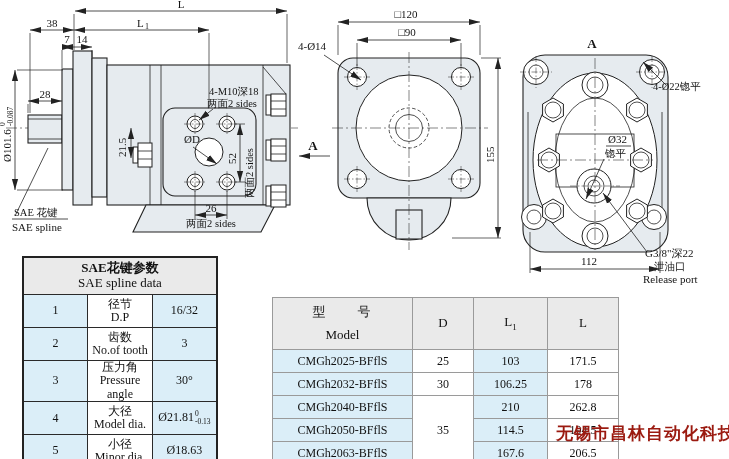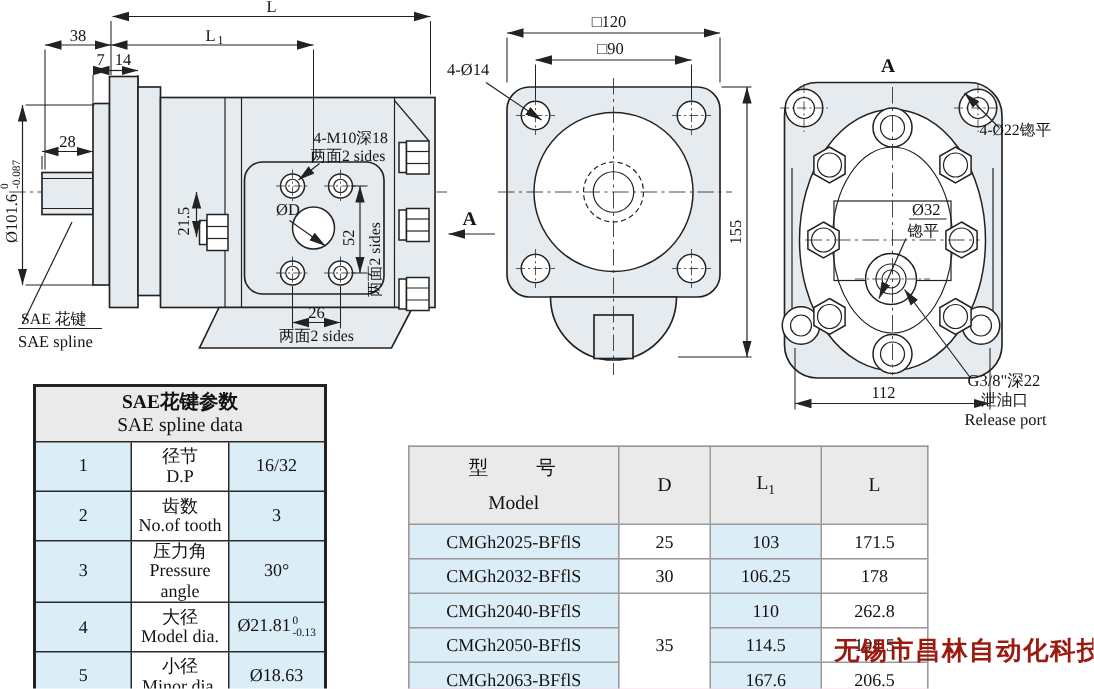--- a/index.html
+++ b/index.html
@@ -387,21 +387,21 @@
     </tr>
     <tr class="r">
       <td class="mc">CMGh2032-BFflS</td>
       <td class="wc">30</td>
       <td class="bc">106.25</td>
       <td class="wc">178</td>
     </tr>
     <tr class="r">
       <td class="mc">CMGh2040-BFflS</td>
       <td class="wc" rowspan="3">35</td>
-      <td class="bc">110</td>
+      <td class="bc">210</td>
       <td class="wc">262.8</td>
     </tr>
     <tr class="r">
       <td class="mc">CMGh2050-BFflS</td>
       <td class="bc">114.5</td>
       <td class="wc">194.5</td>
     </tr>
     <tr class="r">
       <td class="mc">CMGh2063-BFflS</td>
       <td class="bc">167.6</td>

